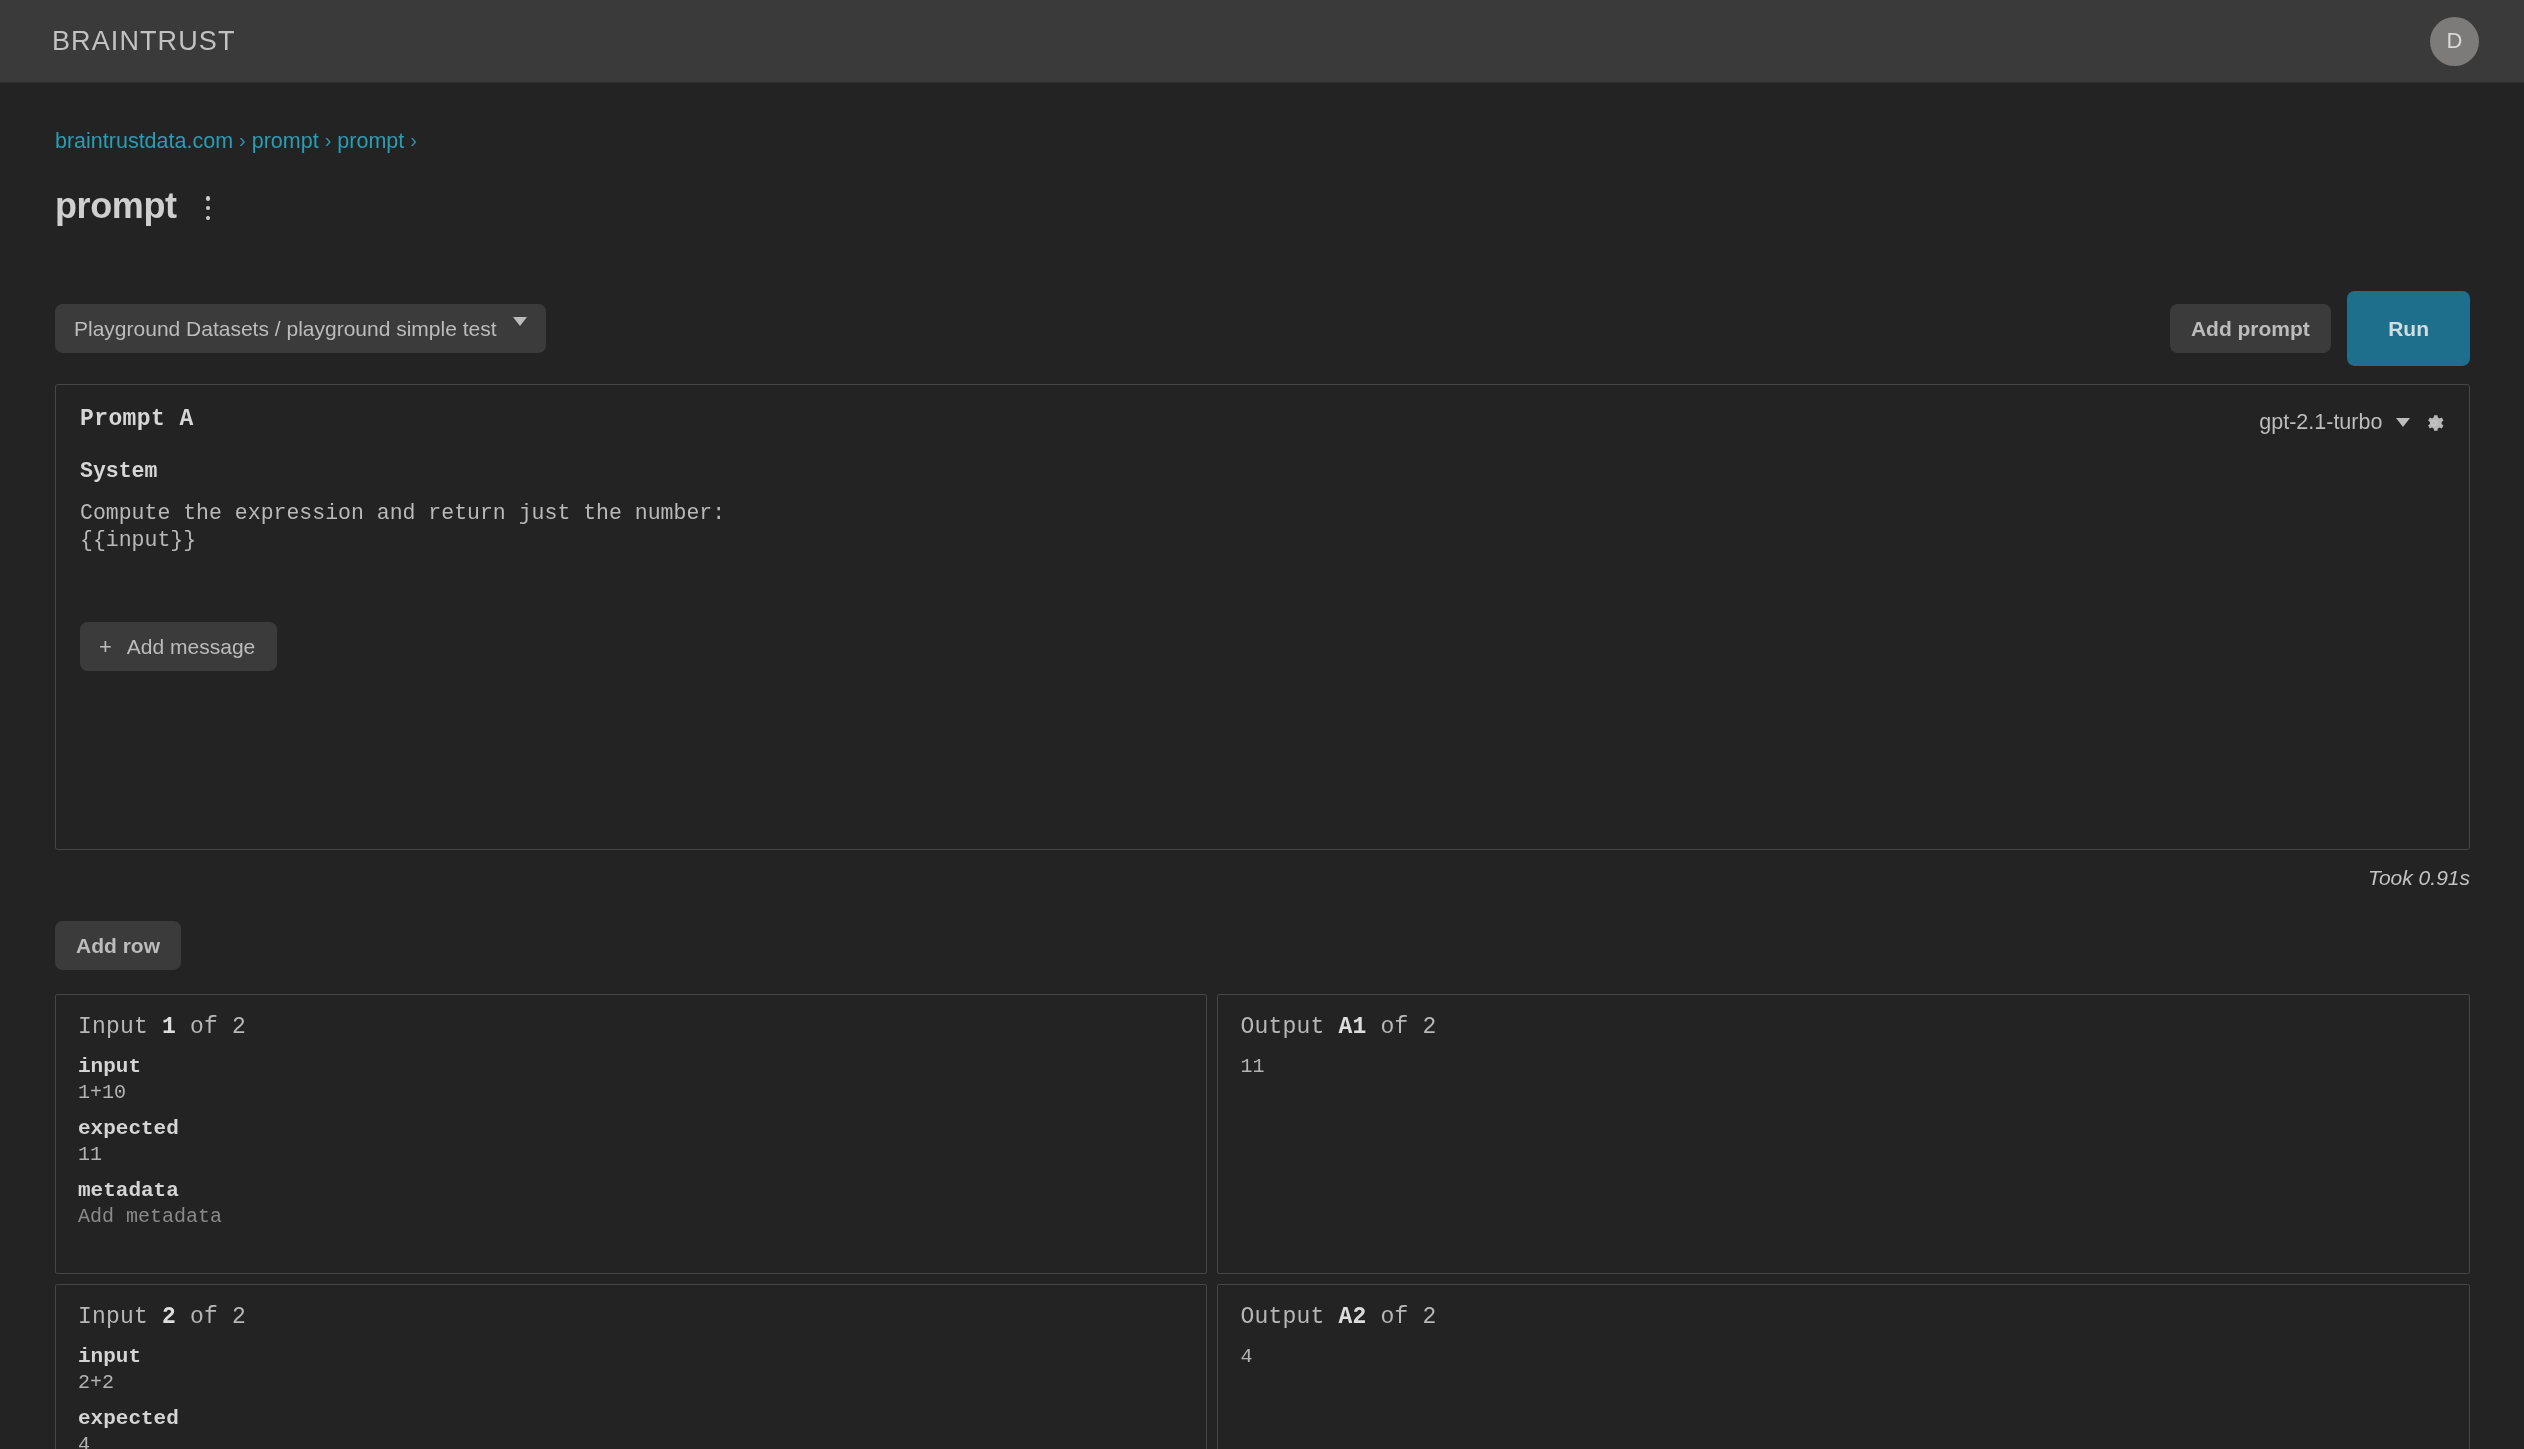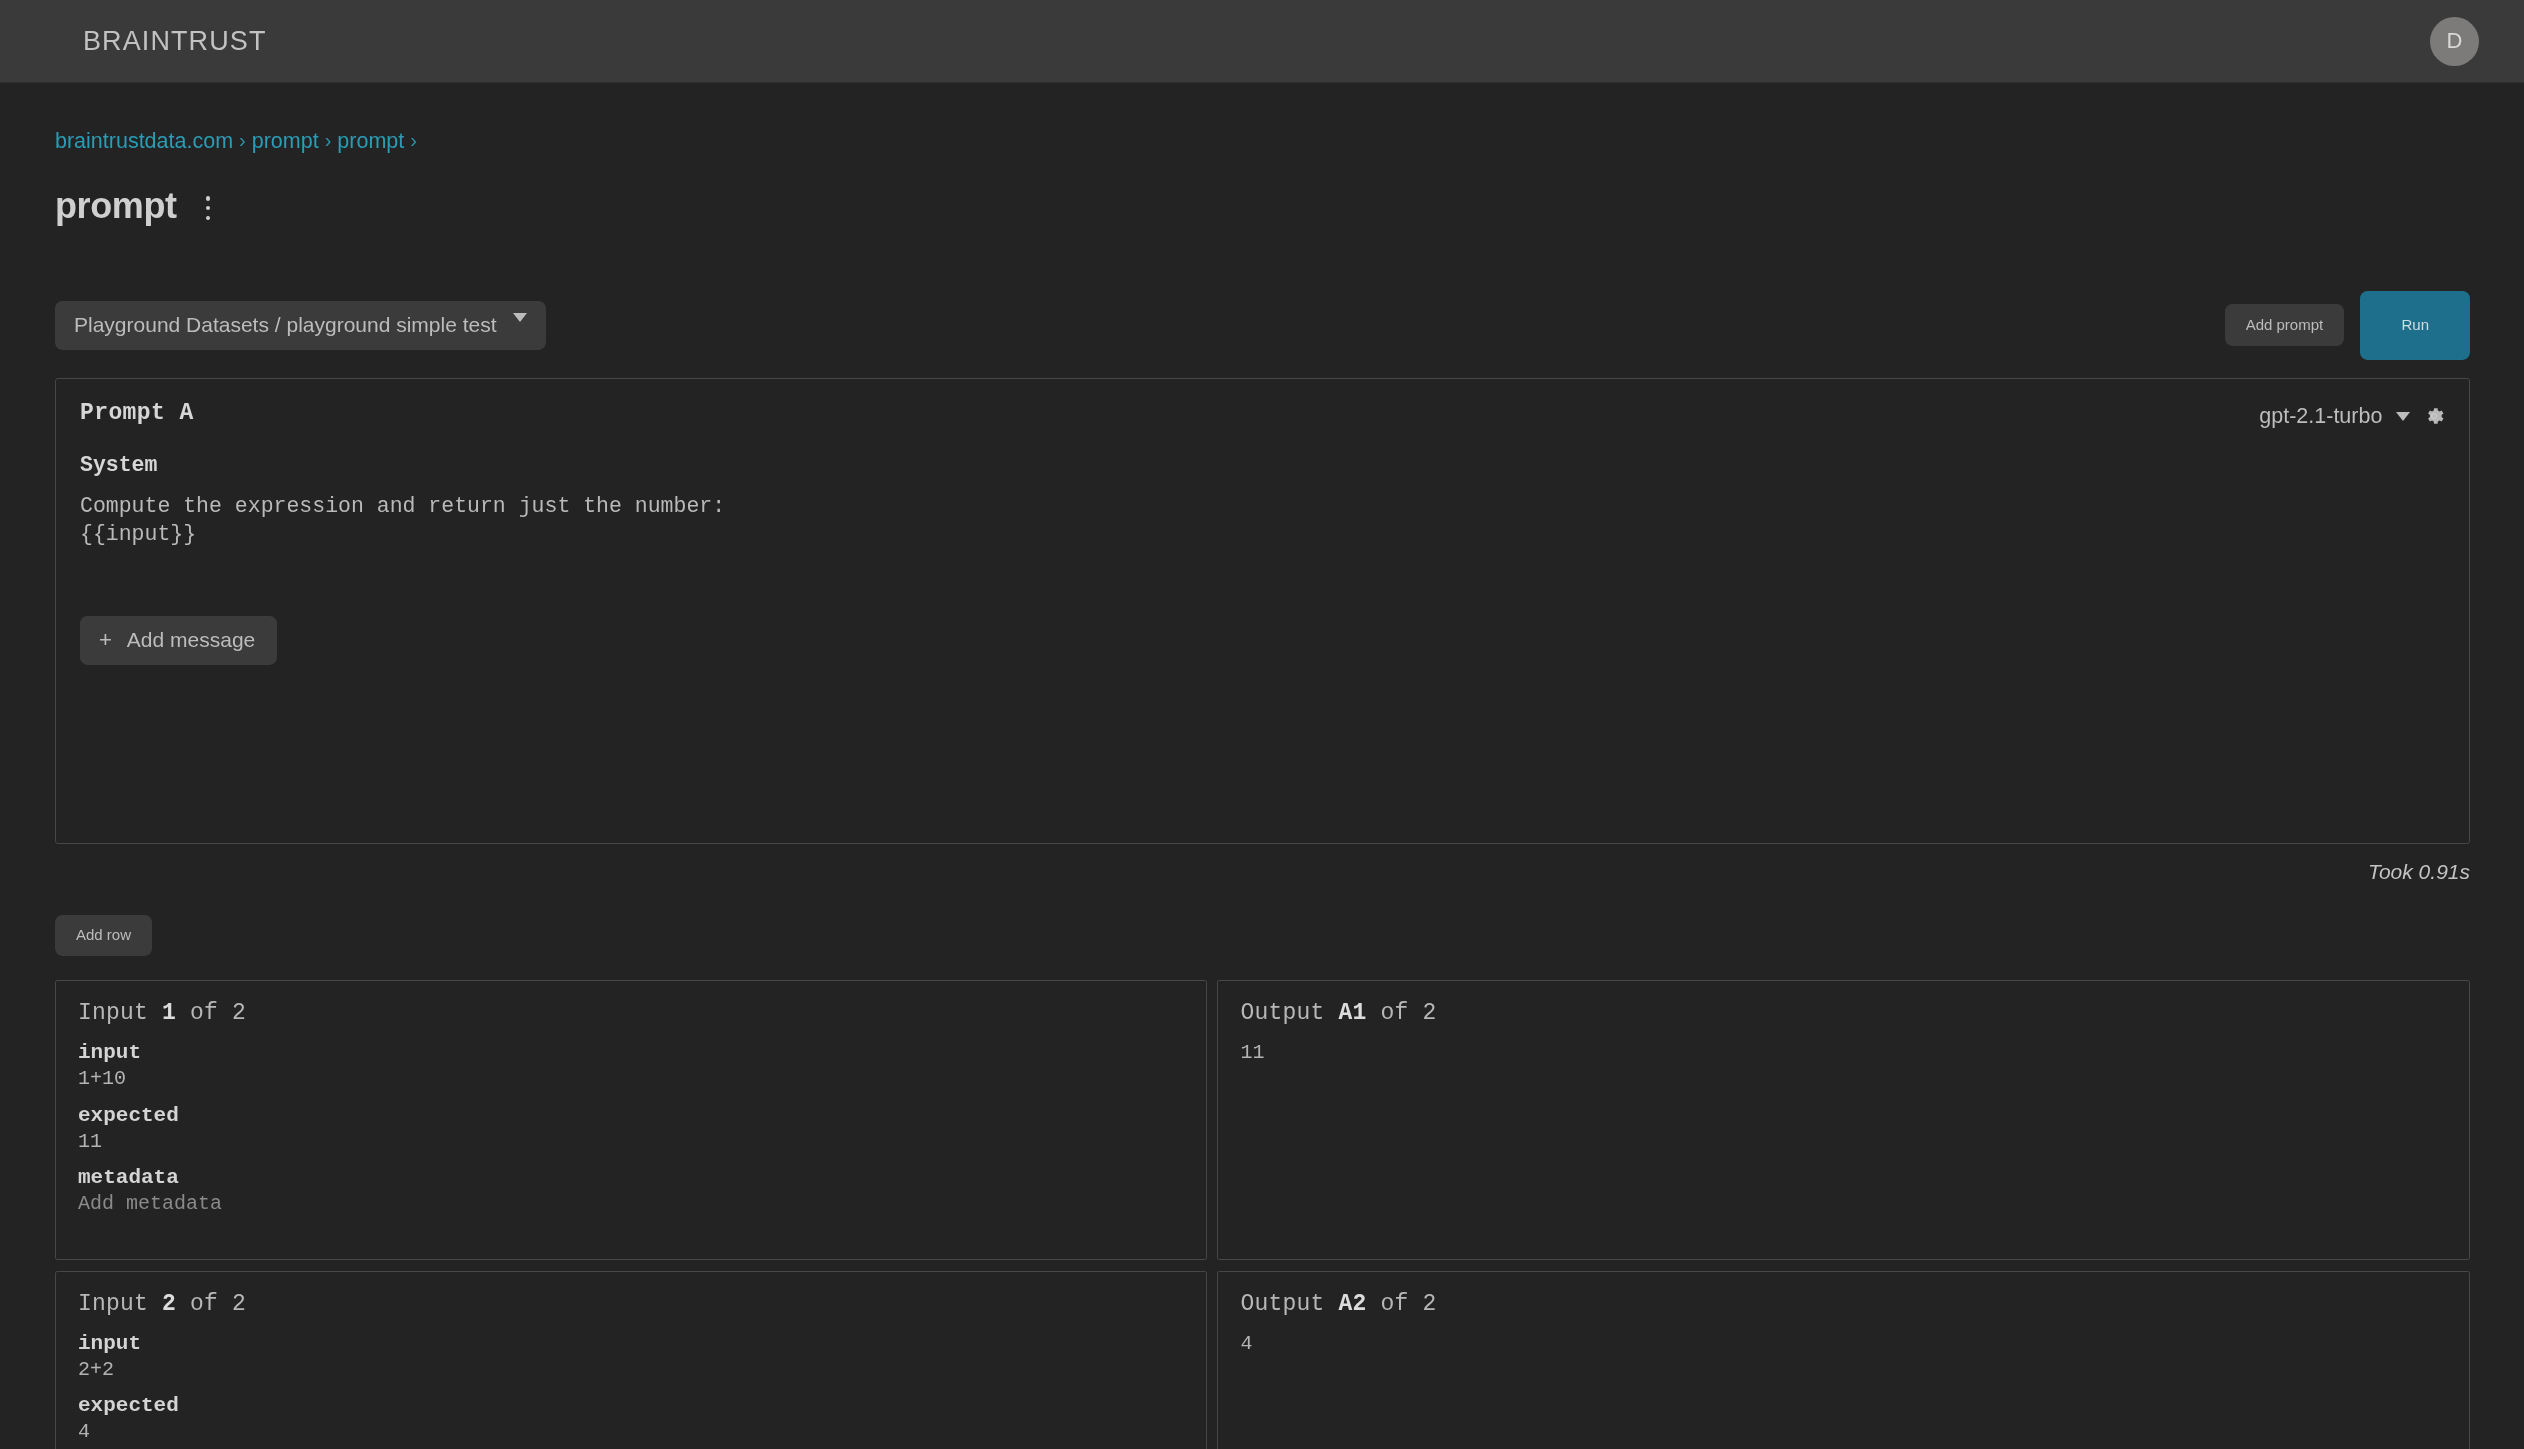--- a/index.html
+++ b/index.html
@@ -17,21 +17,21 @@
     -webkit-font-smoothing: antialiased;
   }
 
   
   .appbar {
     height: 83px;
     background: #3a3a3a;
     display: flex;
     align-items: center;
     justify-content: space-between;
-    padding: 0 46px 0 83px;
+    padding: 0 46px 0 52px;
     border-bottom: 0.7px solid #2e2e2e;
   }
   .brand {
     font-size: 27px;
     letter-spacing: 1.1px;
     color: #c2c2c2;
     font-weight: 400;
   }
   .avatar {
     width: 49px;
@@ -107,25 +107,26 @@
     align-items: center;
     gap: 16.3px;
   }
 
   .btn {
     background: #3b3b3b;
     color: #bcbcbc;
     border: none;
     border-radius: 7.4px;
     font-family: "Liberation Sans", sans-serif;
-    font-size: 15px;
+    font-size: 21px;
     padding: 12.6px 21px;
     line-height: 1.1;
     cursor: pointer;
     white-space: nowrap;
+    font-weight: bold;
   }
   .btn-primary {
     background: #1d6f8c;
     color: #d2dde1;
     padding: 26px 41px;
   }
 
   .dataset-select {
     background: #3b3b3b;
     color: #bcbcbc;

